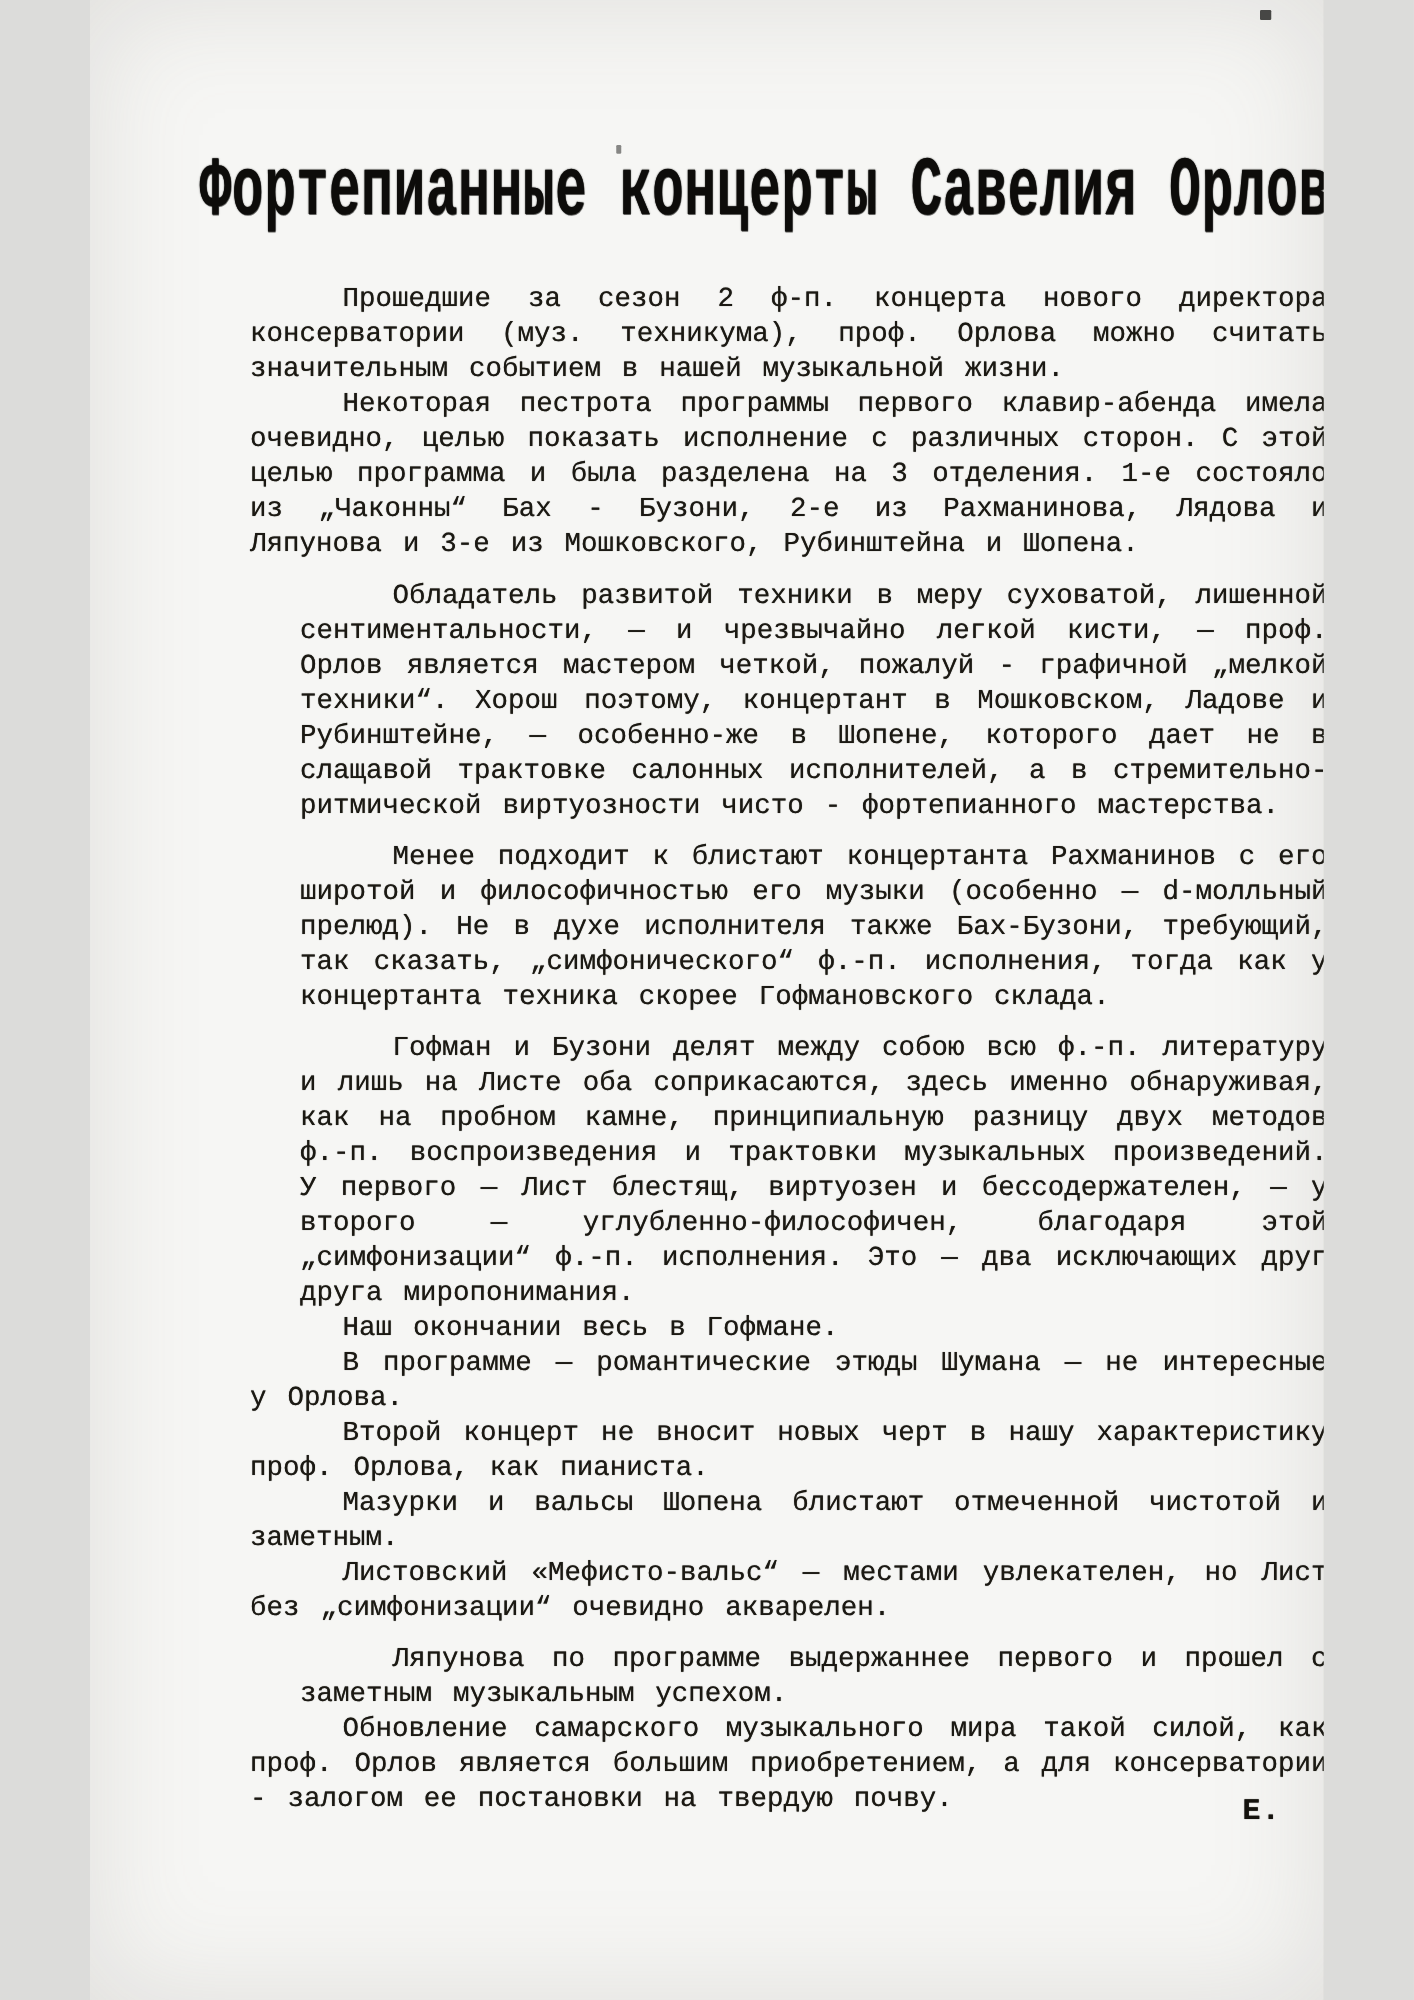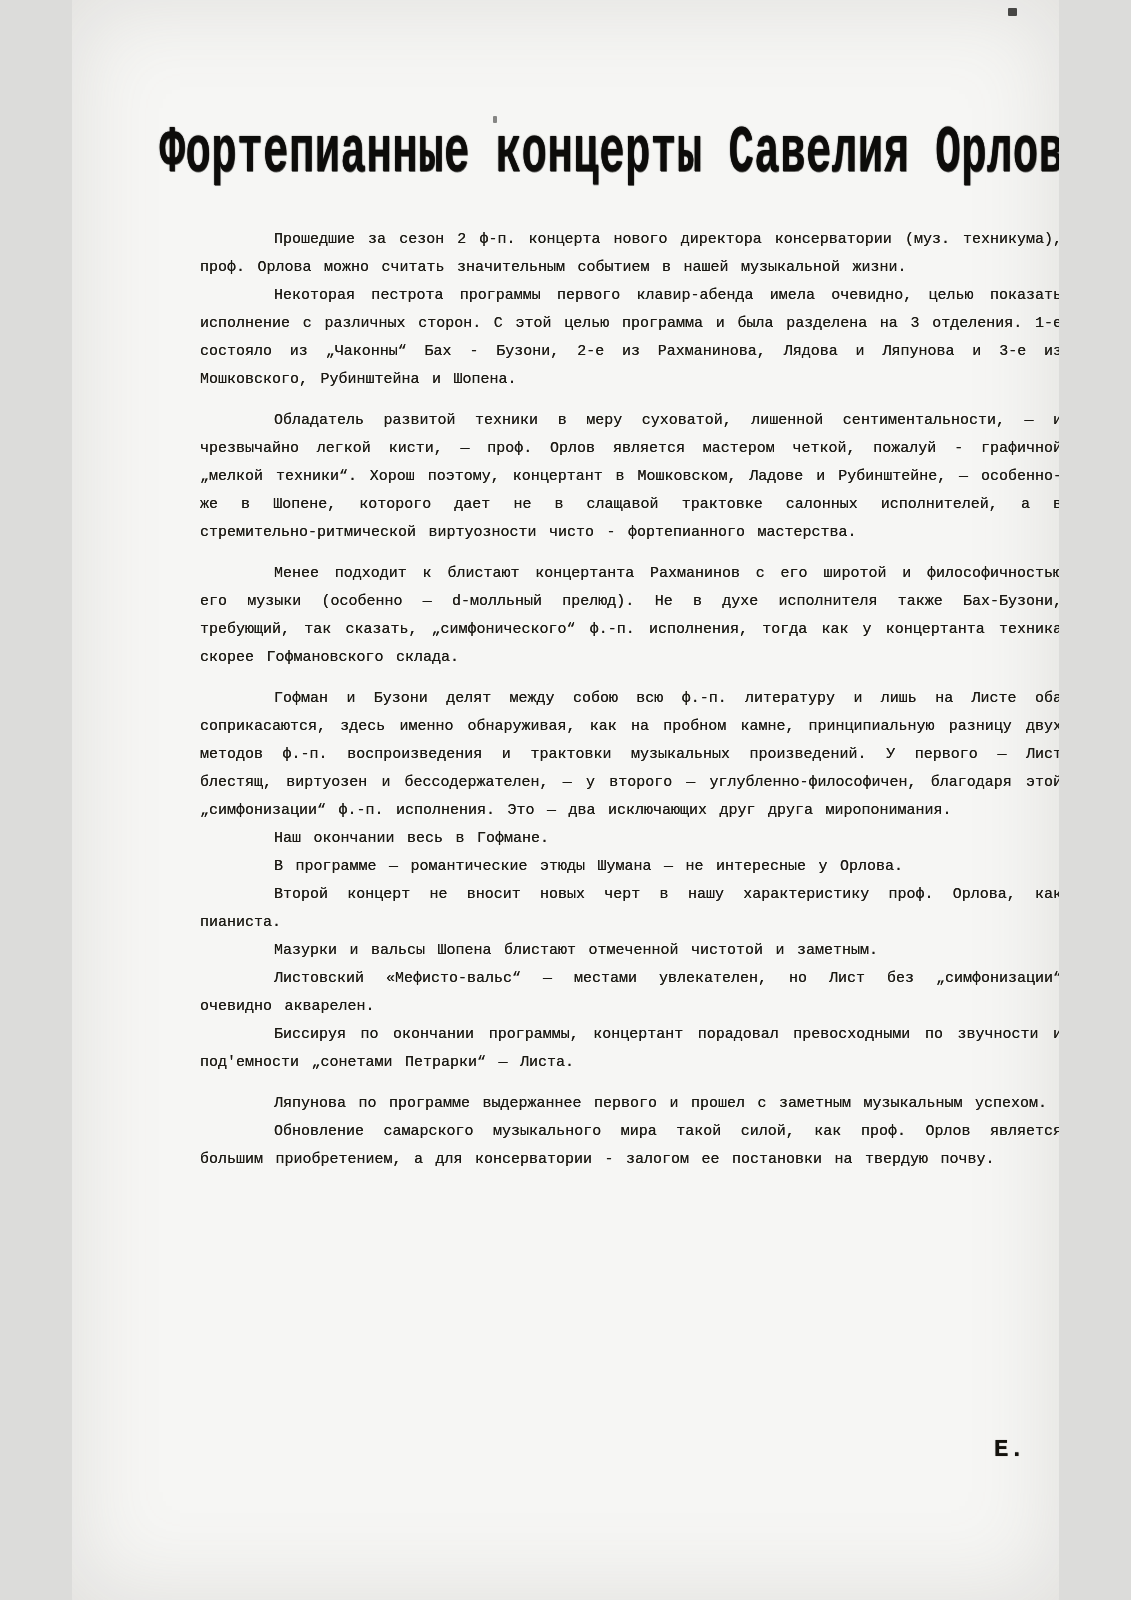--- a/index.html
+++ b/index.html
@@ -46,34 +46,35 @@
     color: #0d0c0a;
     text-shadow: 0 0 1px rgba(10,10,8,0.9), 0.4px 0.4px 0 rgba(10,10,8,0.55);
     filter: blur(0.25px);
   }
 
   .content {
     position: absolute;
     top: 226px;
     left: 128px;
     width: 862px;
-    font-size: 15px;
+    font-size: 22px;
     line-height: 28px;
     text-align: justify;
     word-spacing: 3.5px;
     color: #1b1913;
     text-shadow: 0 0 0.6px rgba(25,22,15,0.85);
     filter: blur(0.18px);
   }
   .content p {
     margin: 0;
     text-indent: 74px;
   }
   .content p.gap {
     margin-top: 13px;
+    margin-left: 40px;
   }
 
   .signature {
     position: absolute;
     left: 922px;
     top: 1436px;
     font-size: 24px;
     font-weight: bold;
     letter-spacing: 1px;
     color: #14120d;
@@ -97,20 +98,19 @@
     <p>Прошедшие за сезон 2 ф-п. концерта нового директора консерватории (муз. техникума), проф. Орлова можно считать значительным событием в нашей музыкальной жизни.</p>
     <p>Некоторая пестрота программы первого клавир-абенда имела очевидно, целью показать исполнение с различных сторон. С этой целью программа и была разделена на 3 отделения. 1-е состояло из „Чаконны“ Бах - Бузони, 2-е из Рахманинова, Лядова и Ляпунова и 3-е из Мошковского, Рубинштейна и Шопена.</p>
     <p class="gap">Обладатель развитой техники в меру суховатой, лишенной сентиментальности, — и чрезвычайно легкой кисти, — проф. Орлов является мастером четкой, пожалуй - графичной „мелкой техники“. Хорош поэтому, концертант в Мошковском, Ладове и Рубинштейне, — особенно-же в Шопене, которого дает не в слащавой трактовке салонных исполнителей, а в стремительно-ритмической виртуозности чисто - фортепианного мастерства.</p>
     <p class="gap">Менее подходит к блистают концертанта Рахманинов с его широтой и философичностью его музыки (особенно — d-молльный прелюд). Не в духе исполнителя также Бах-Бузони, требующий, так сказать, „симфонического“ ф.-п. исполнения, тогда как у концертанта техника скорее Гофмановского склада.</p>
     <p class="gap">Гофман и Бузони делят между собою всю ф.-п. литературу и лишь на Листе оба соприкасаются, здесь именно обнаруживая, как на пробном камне, принципиальную разницу двух методов ф.-п. воспроизведения и трактовки музыкальных произведений. У первого — Лист блестящ, виртуозен и бессодержателен, — у второго — углубленно-философичен, благодаря этой „симфонизации“ ф.-п. исполнения. Это — два исключающих друг друга миропонимания.</p>
     <p>Наш окончании весь в Гофмане.</p>
     <p>В программе — романтические этюды Шумана — не интересные у Орлова.</p>
     <p>Второй концерт не вносит новых черт в нашу характеристику проф. Орлова, как пианиста.</p>
     <p>Мазурки и вальсы Шопена блистают отмеченной чистотой и заметным.</p>
     <p>Листовский «Мефисто-вальс“ — местами увлекателен, но Лист без „симфонизации“ очевидно акварелен.</p>
-    <p>Биссируя по окончании программы, концертант порадовал превосходными по звучности и под'емности „сонетами Петрарки“ — Листа.</p>
     <p class="gap">Ляпунова по программе выдержаннее первого и прошел с заметным музыкальным успехом.</p>
     <p>Обновление самарского музыкального мира такой силой, как проф. Орлов является большим приобретением, а для консерватории - залогом ее постановки на твердую почву.</p>
   </div>
 
   <div class="signature">Е.</div>
 
 </div>
 
 </body></html>

